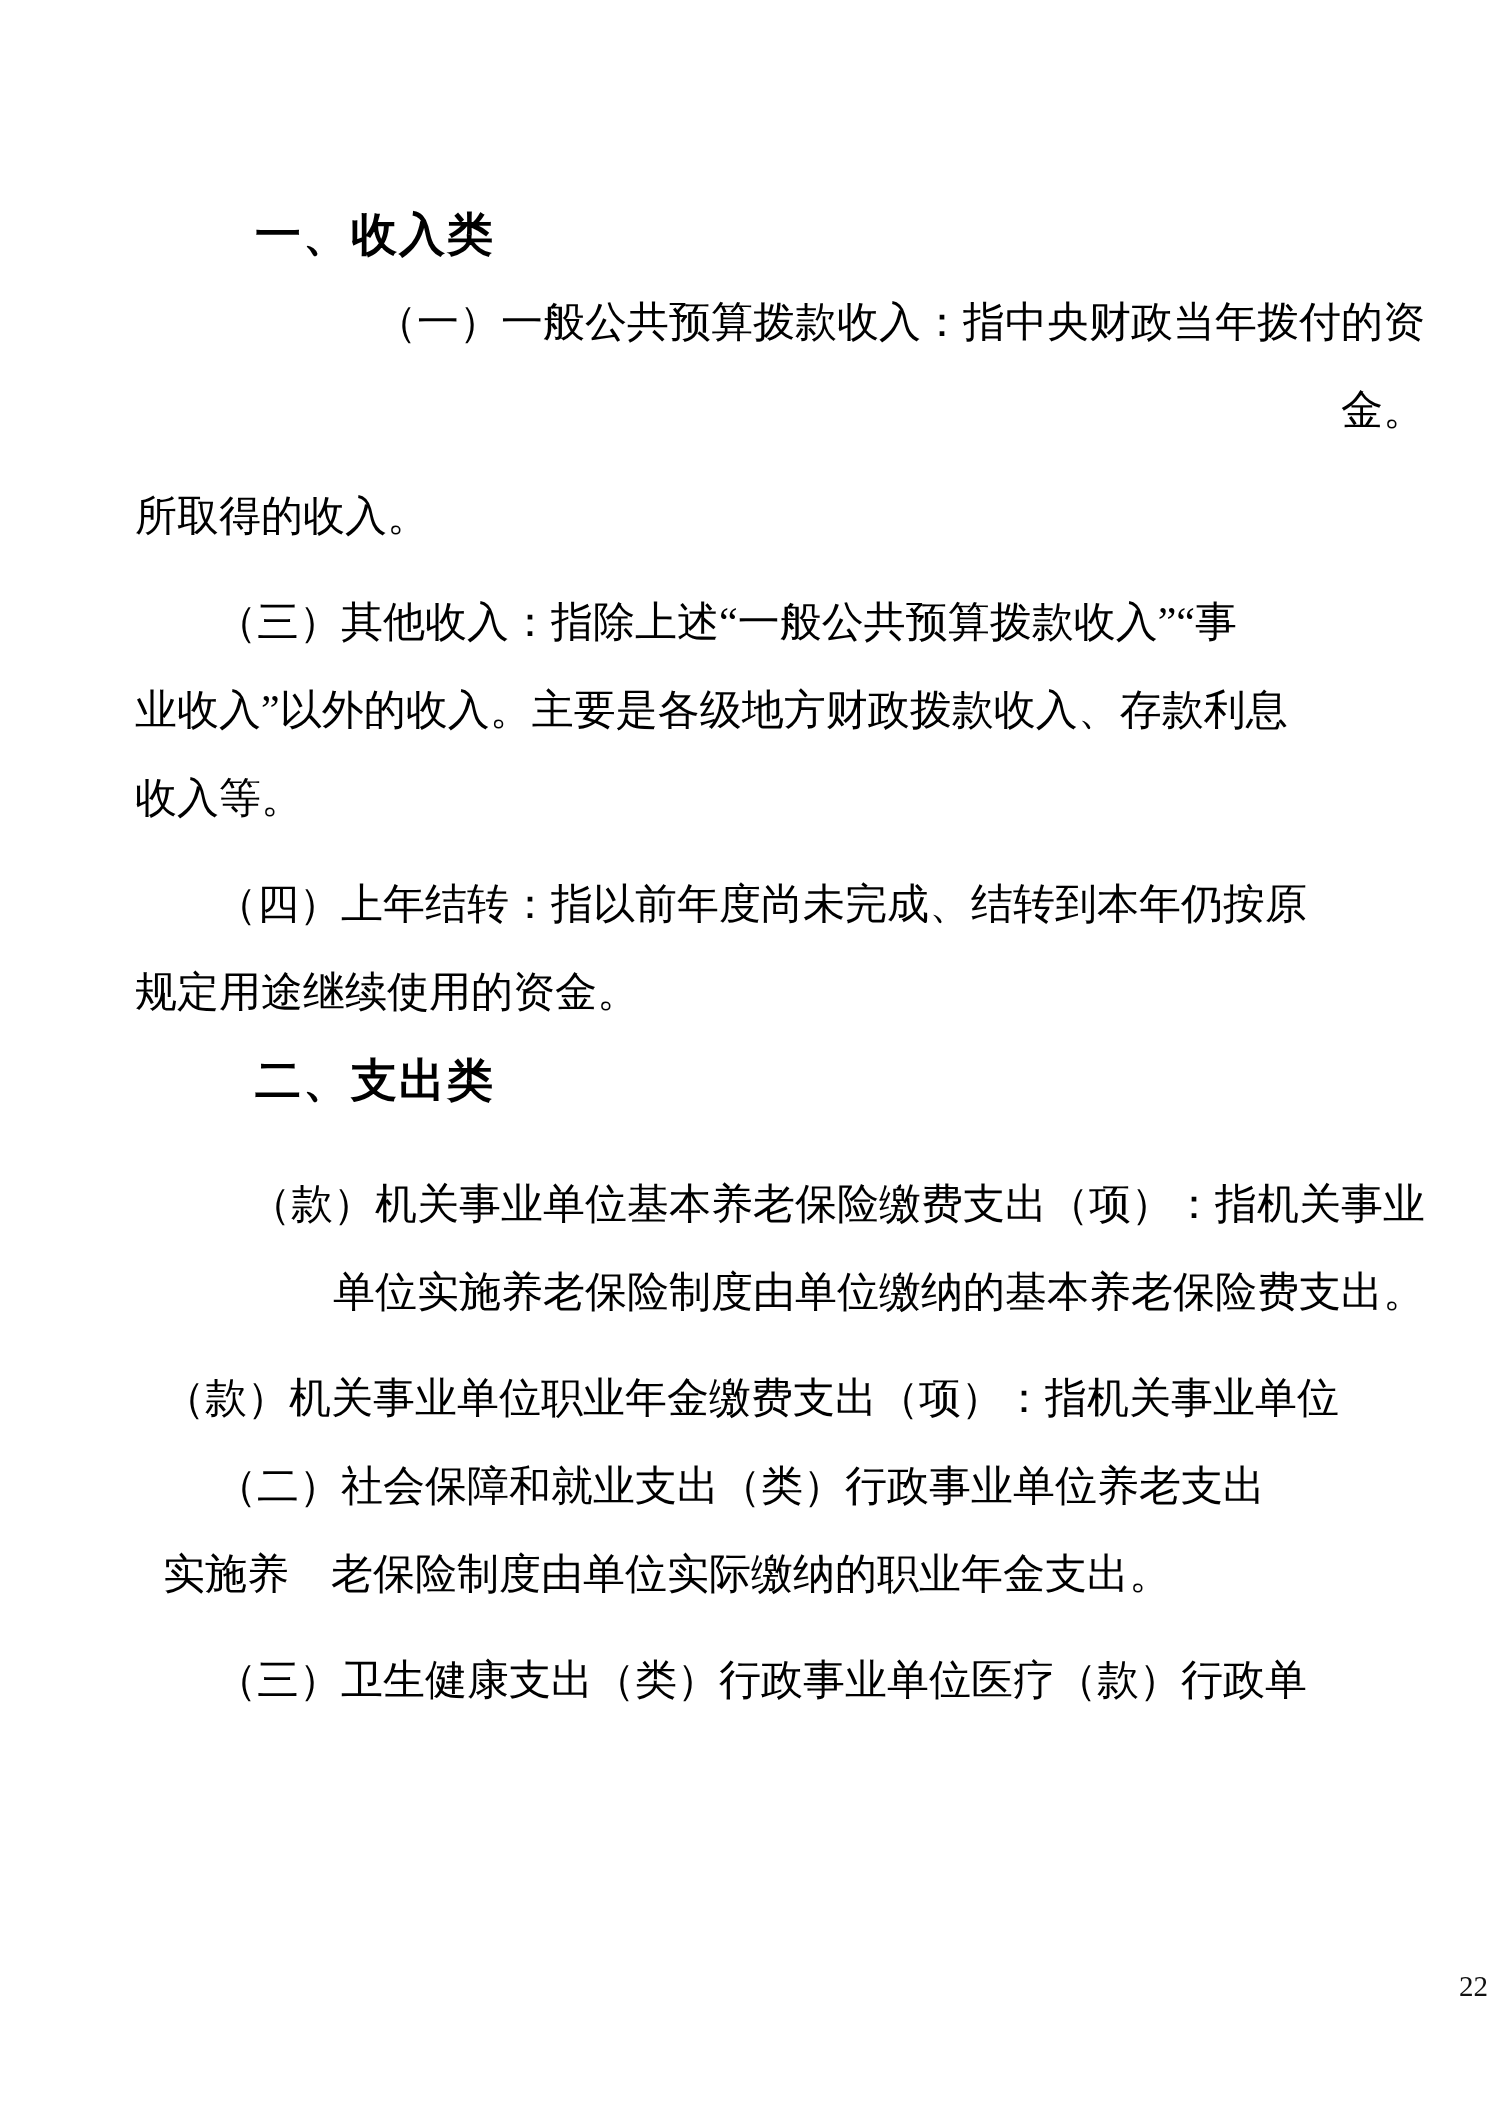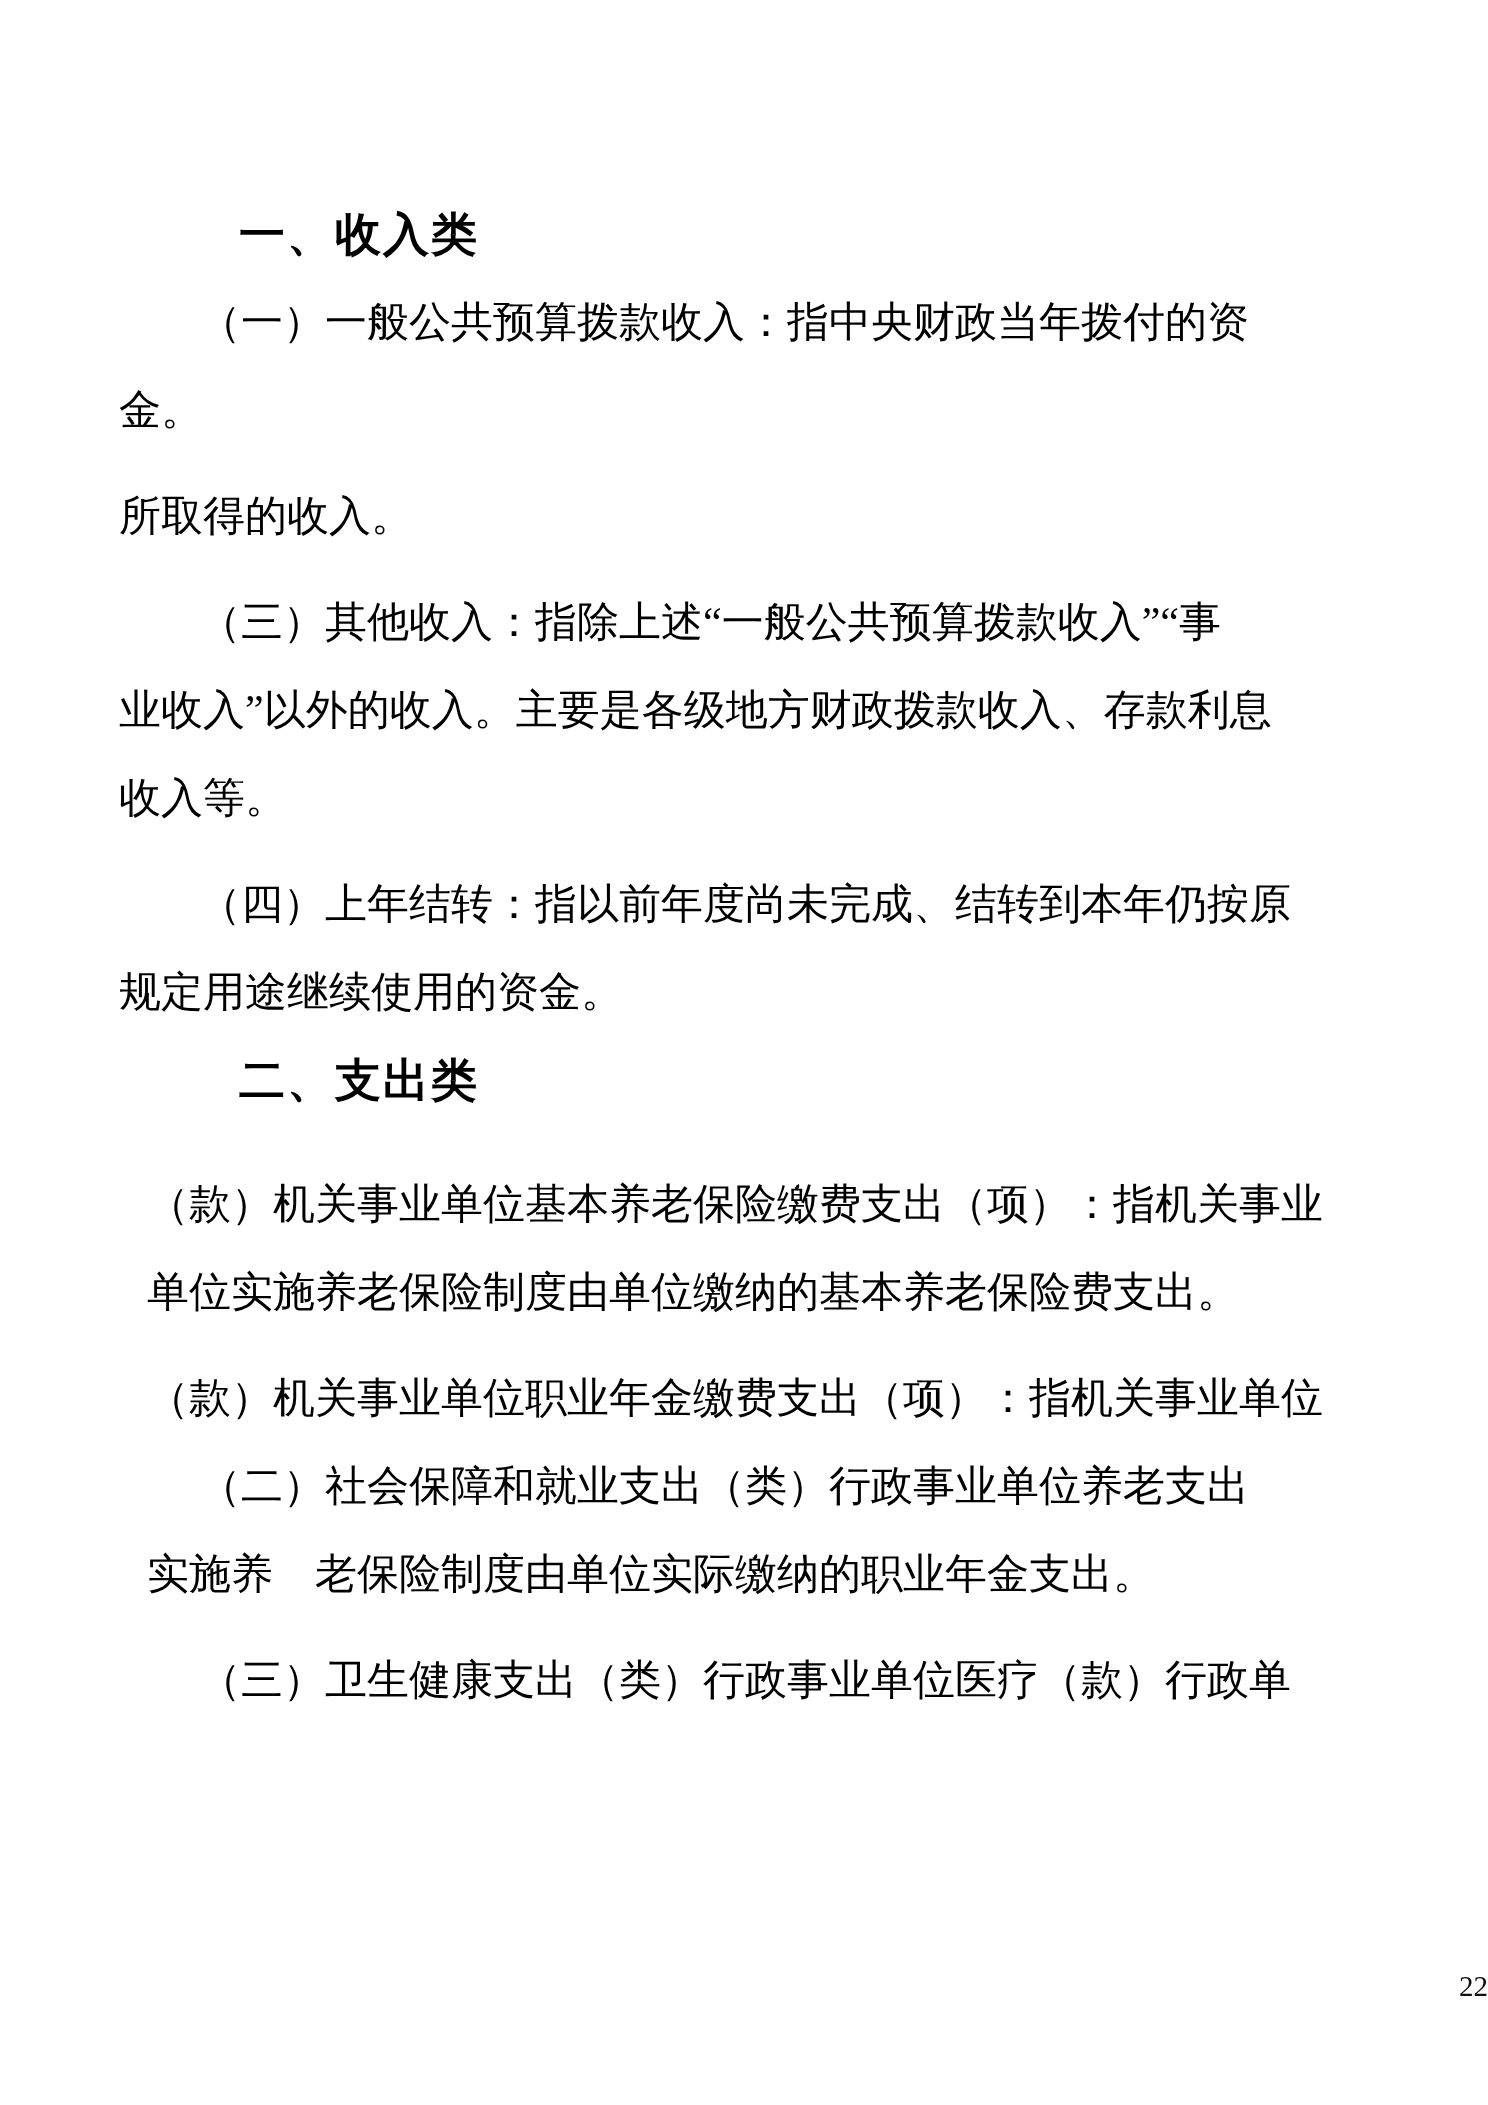--- a/index.html
+++ b/index.html
@@ -8,40 +8,40 @@
     width: 1488px;
     height: 2105px;
     margin: 0 auto;
     background: #ffffff;
     color: #000000;
     overflow: hidden;
     font-family: "Liberation Serif", "DejaVu Serif", serif;
   }
   .content {
     position: absolute;
-    left: 119px;
+    left: 135px;
     top: 190px;
     width: 1290px;
   }
   .heading {
     font-family: "Liberation Sans", "DejaVu Sans", sans-serif;
     font-weight: bold;
     font-size: 46px;
     line-height: 88px;
     padding-left: 120px;
     letter-spacing: 2px;
     white-space: nowrap;
   }
   .heading.h2 { margin-bottom: 36px; }
   .para {
     font-size: 42px;
     line-height: 88px;
     margin-top: 18px;
   }
-  .para.after-heading { margin-top: 0; }
+  .para.after-heading { margin-top: 0; text-align: right; }
   .para .tline { white-space: nowrap; }
   .para .tline.first { padding-left: 80px; }
   
   .para.hang .tline { padding-left: 28px; }
   .para.hang .tline.first { padding-left: 80px; }
   .page-number {
     position: absolute;
     left: 0;
     right: 0;
     bottom: 102px;

